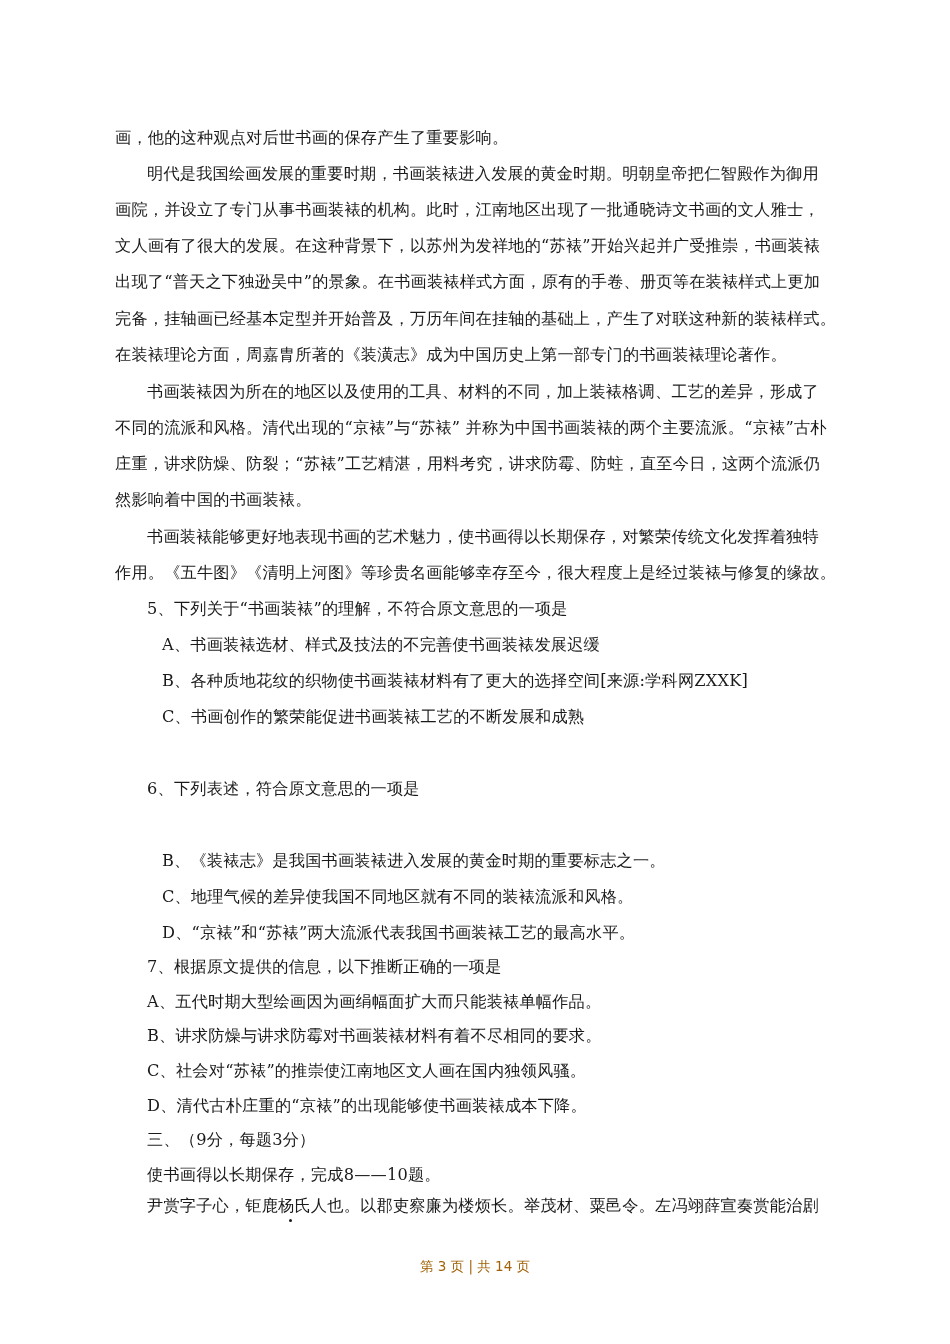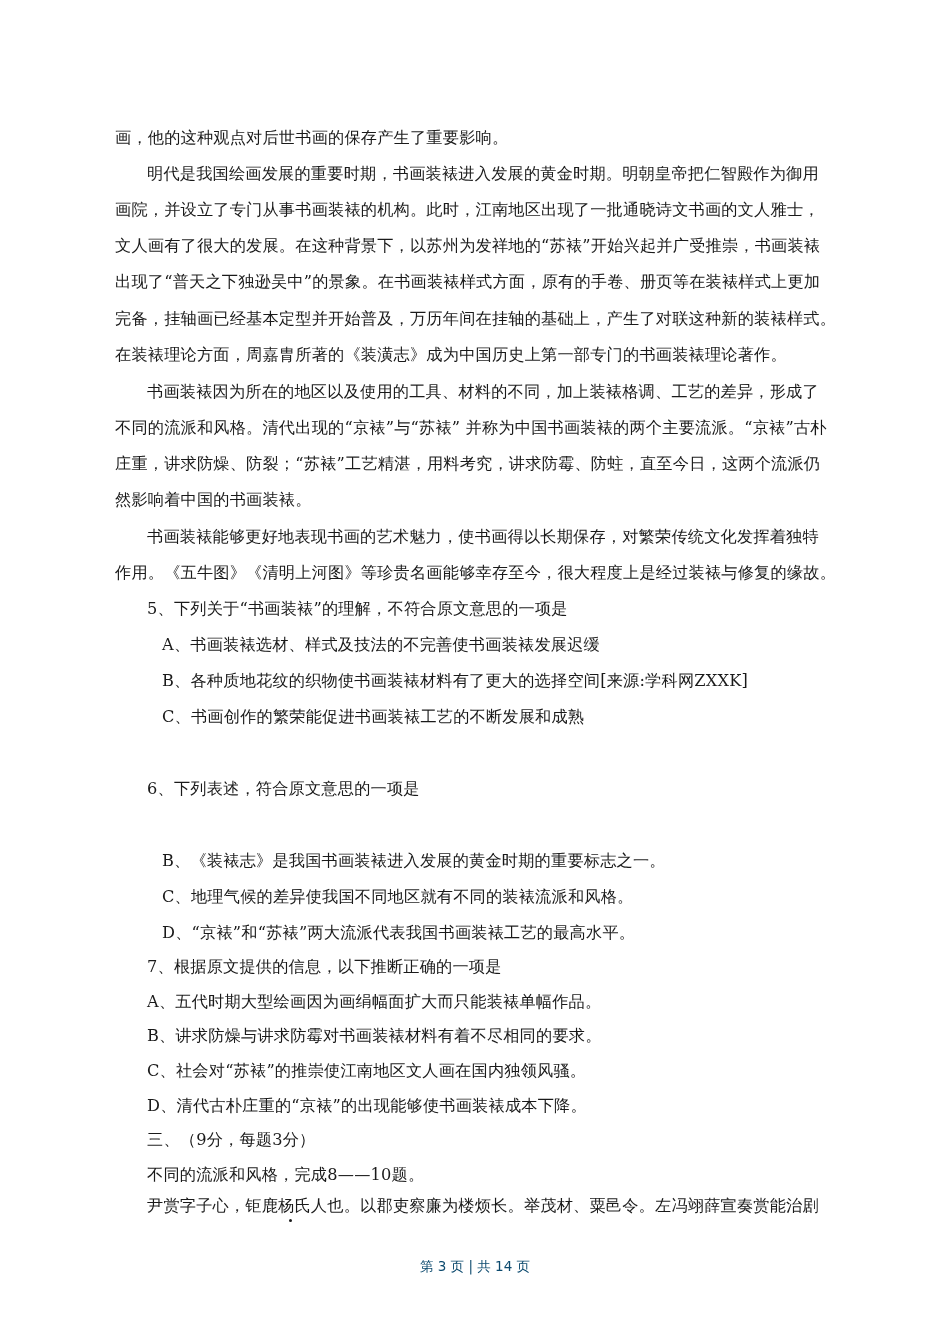--- a/index.html
+++ b/index.html
@@ -41,21 +41,21 @@
       background: #1a1a1a;
     }
     .footer {
       position: absolute;
       left: 0;
       width: 950px;
       top: 1246px;
       text-align: center;
       font-family: "DejaVu Sans", "Liberation Sans", sans-serif;
       font-size: 13.5px;
-      color: #0c4a6e;
+      color: #a16207;
     }
   </style>
 </head>
 <body>
 
 <div class="page">
 
   <div class="line" style="top:116px;">画，他的这种观点对后世书画的保存产生了重要影响。</div>
 
   <div class="line ind" style="top:152px;">明代是我国绘画发展的重要时期，书画装裱进入发展的黄金时期。明朝皇帝把仁智殿作为御用</div>
@@ -83,18 +83,18 @@
   <div class="line opt" style="top:875px;">C、地理气候的差异使我国不同地区就有不同的装裱流派和风格。</div>
   <div class="line opt" style="top:911px;">D、“京裱”和“苏裱”两大流派代表我国书画装裱工艺的最高水平。</div>
 
   <div class="line ind" style="top:945px;">7、根据原文提供的信息，以下推断正确的一项是</div>
   <div class="line ind" style="top:980px;">A、五代时期大型绘画因为画绢幅面扩大而只能装裱单幅作品。</div>
   <div class="line ind" style="top:1014px;">B、讲求防燥与讲求防霉对书画装裱材料有着不尽相同的要求。</div>
   <div class="line ind" style="top:1049px;">C、社会对“苏裱”的推崇使江南地区文人画在国内独领风骚。</div>
   <div class="line ind" style="top:1084px;text-align:right;">D、清代古朴庄重的“京裱”的出现能够使书画装裱成本下降。</div>
 
   <div class="line ind" style="top:1118px;">三、（9分，每题3分）</div>
-  <div class="line ind" style="top:1153px;">不同的流派和风格，完成8——10题。</div>
+  <div class="line ind" style="top:1153px;">使书画得以长期保存，完成8——10题。</div>
   <div class="line ind" style="top:1184px;">尹赏字子心，钜鹿杨氏人也。以郡吏察廉为楼烦长。举茂材、粟邑令。左冯翊薛宣奏赏能治剧</div>
   <span class="emph-dot" style="left:289px; top:1207px;"></span>
 
   <div class="footer">第 3 页 | 共 14 页</div>
 </div>
 
 </body></html>

